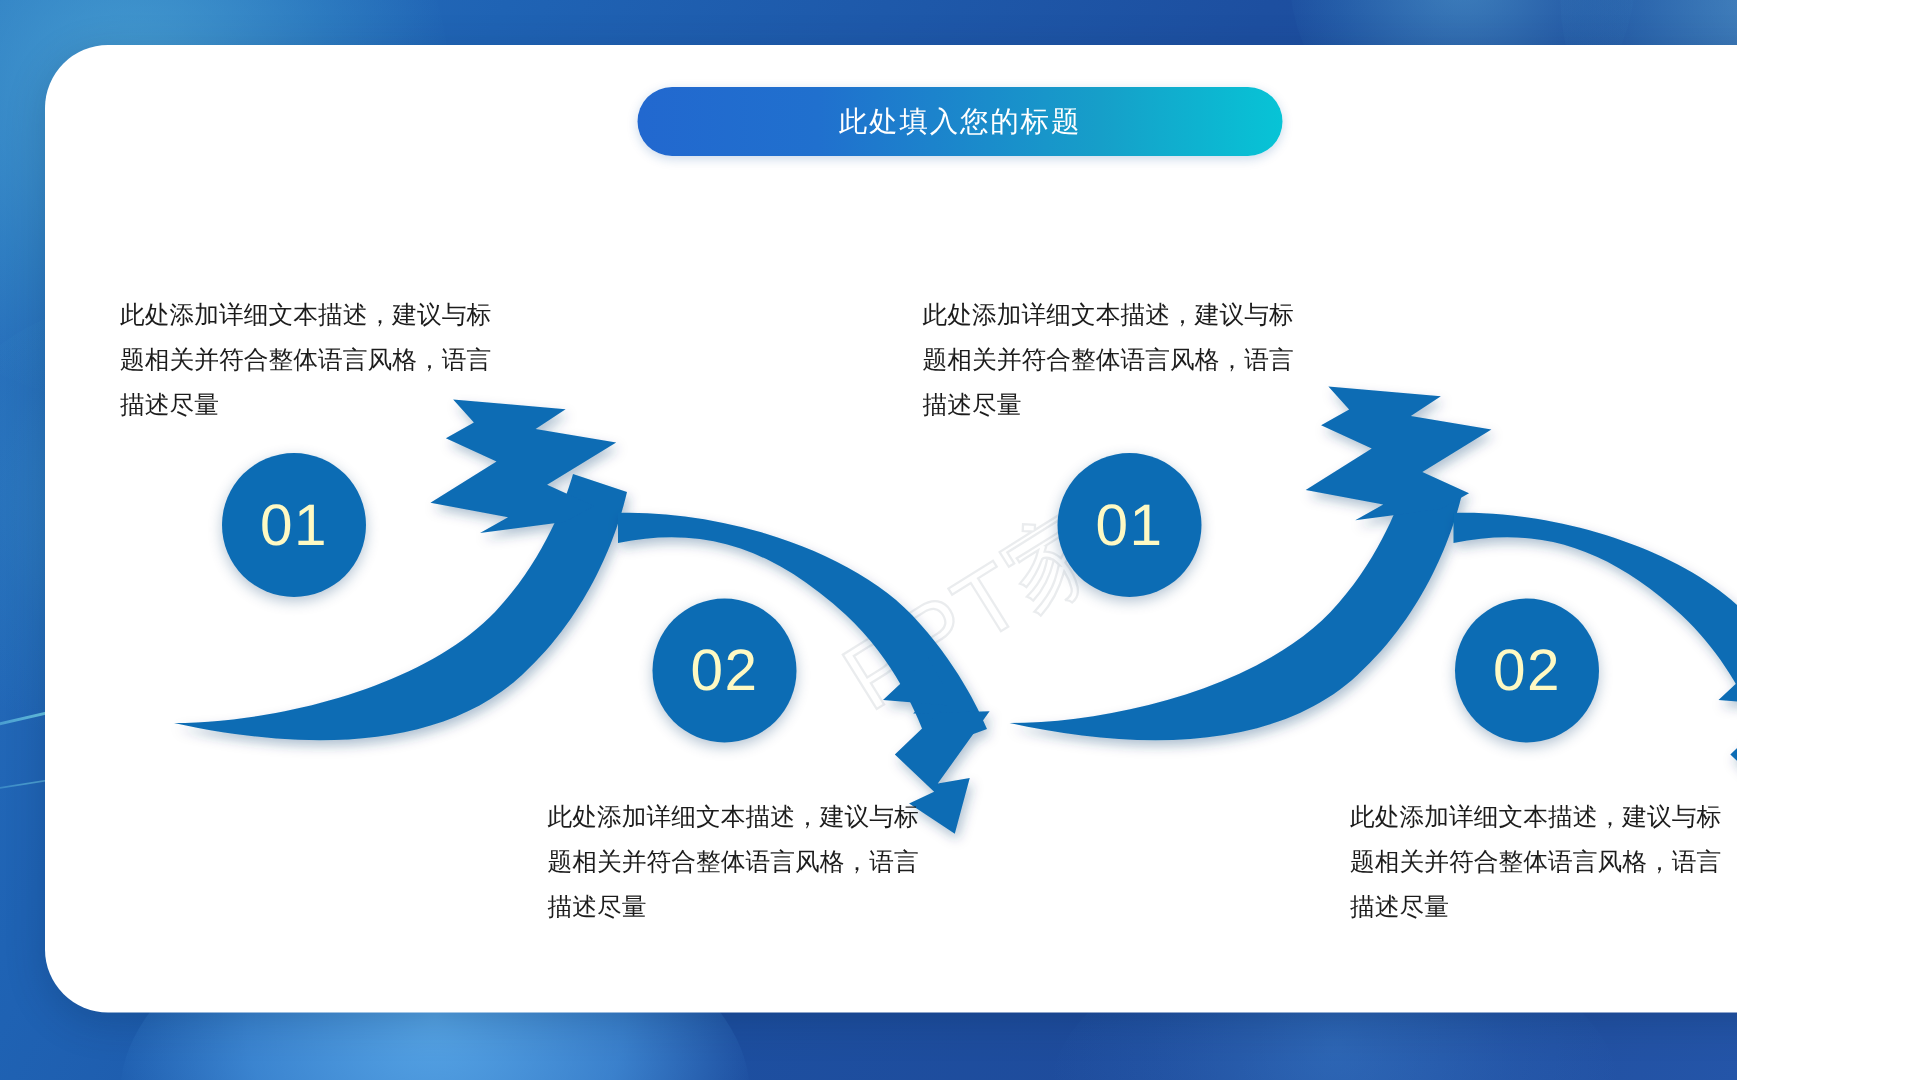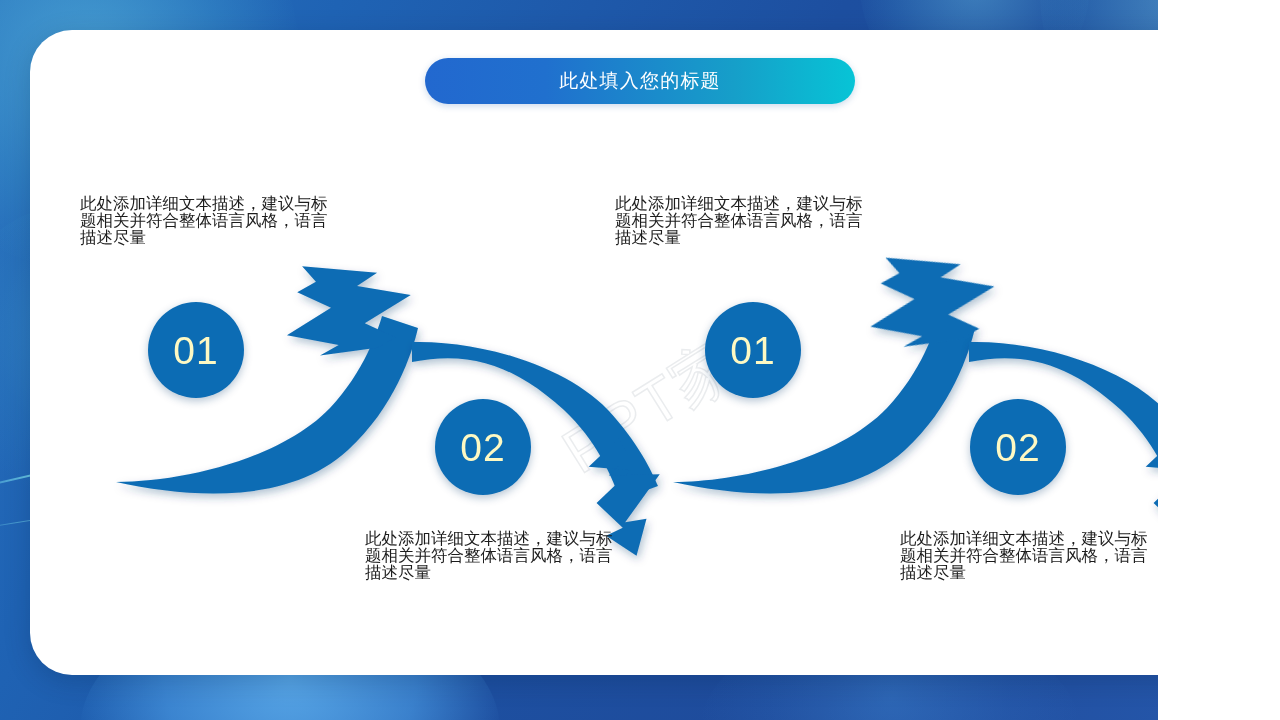--- a/index.html
+++ b/index.html
@@ -160,21 +160,21 @@
   #circle-01 { left: 118px; top: 272px; }
   #circle-02 { left: 405px; top: 369px; }
   #circle-03 { left: 675px; top: 272px; }
   #circle-04 { left: 940px; top: 369px; }
 
   
   .desc {
     position: absolute;
     width: 300px;
     font-size: 16.5px;
-    line-height: 17px;
+    line-height: 30px;
     color: #1c1c1c;
     white-space: pre-line;
   }
   #desc-01 { left: 50px;  top: 165px; }
   #desc-03 { left: 585px; top: 165px; }
   #desc-02 { left: 335px; top: 500px; }
   #desc-04 { left: 870px; top: 500px; }
 </style>
 </head>
 <body>

